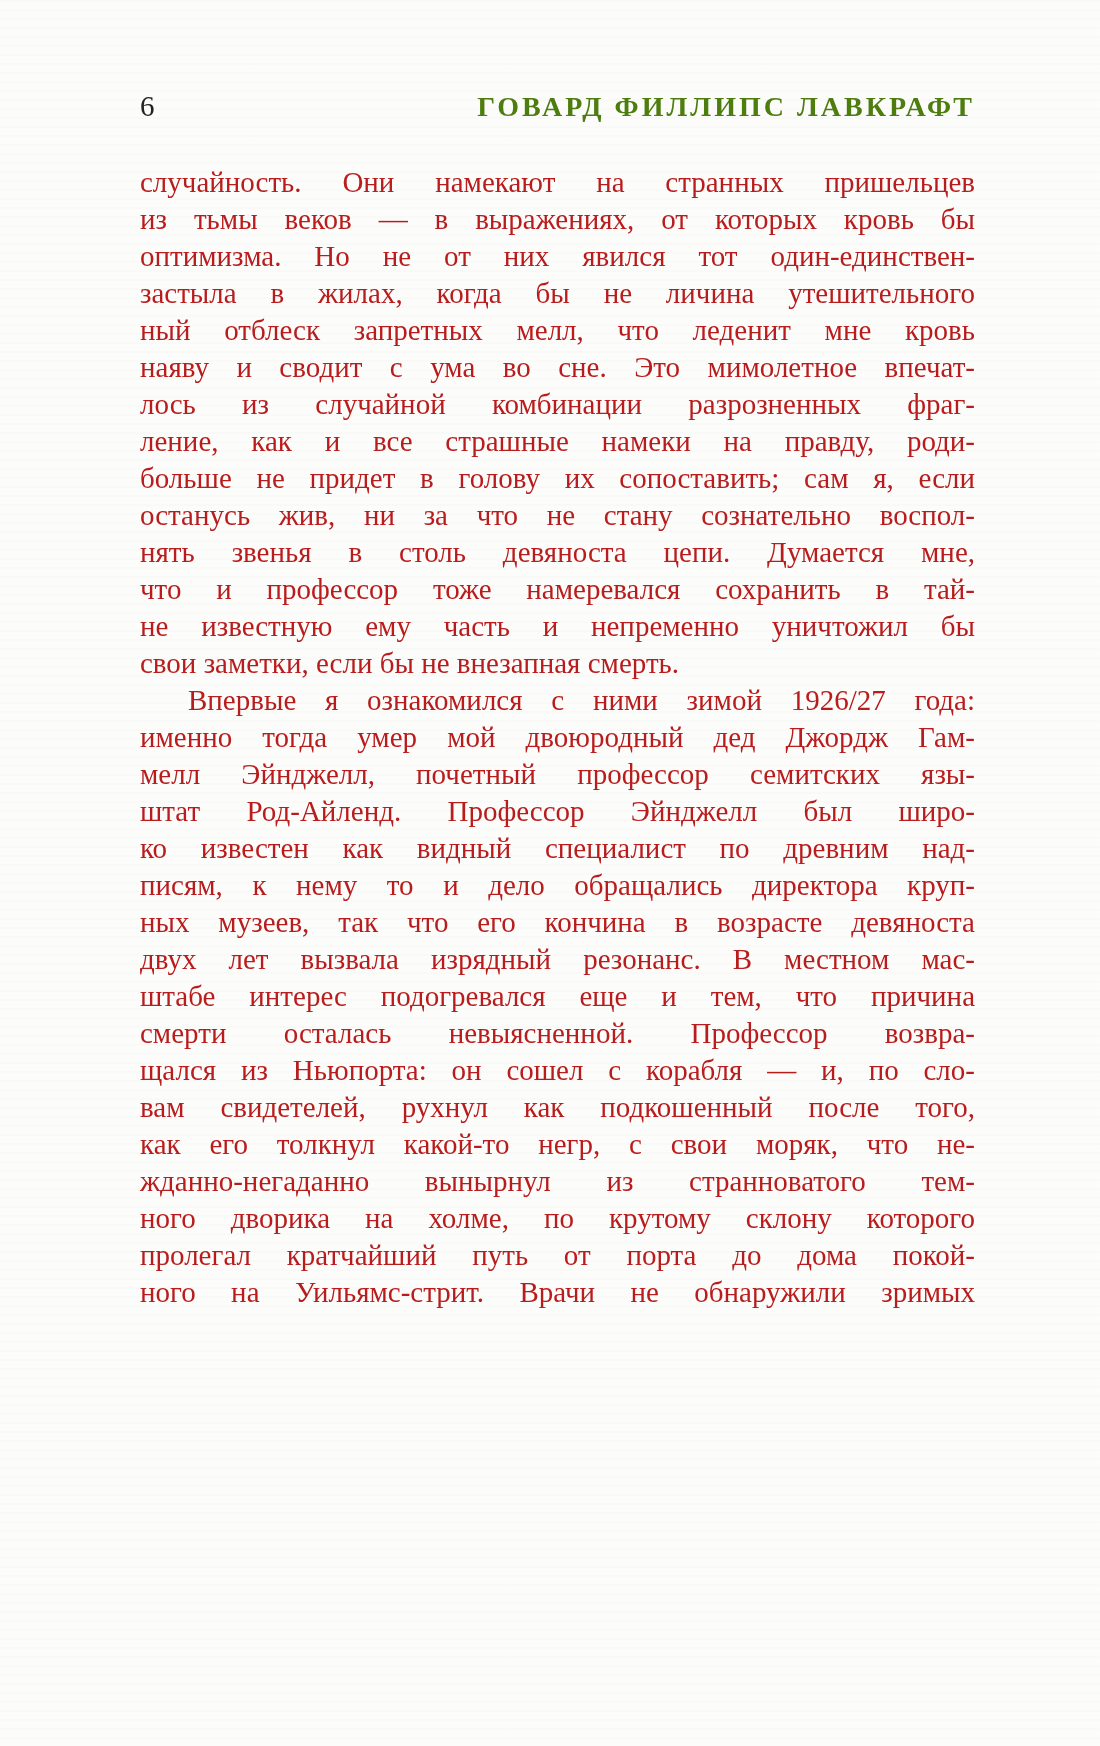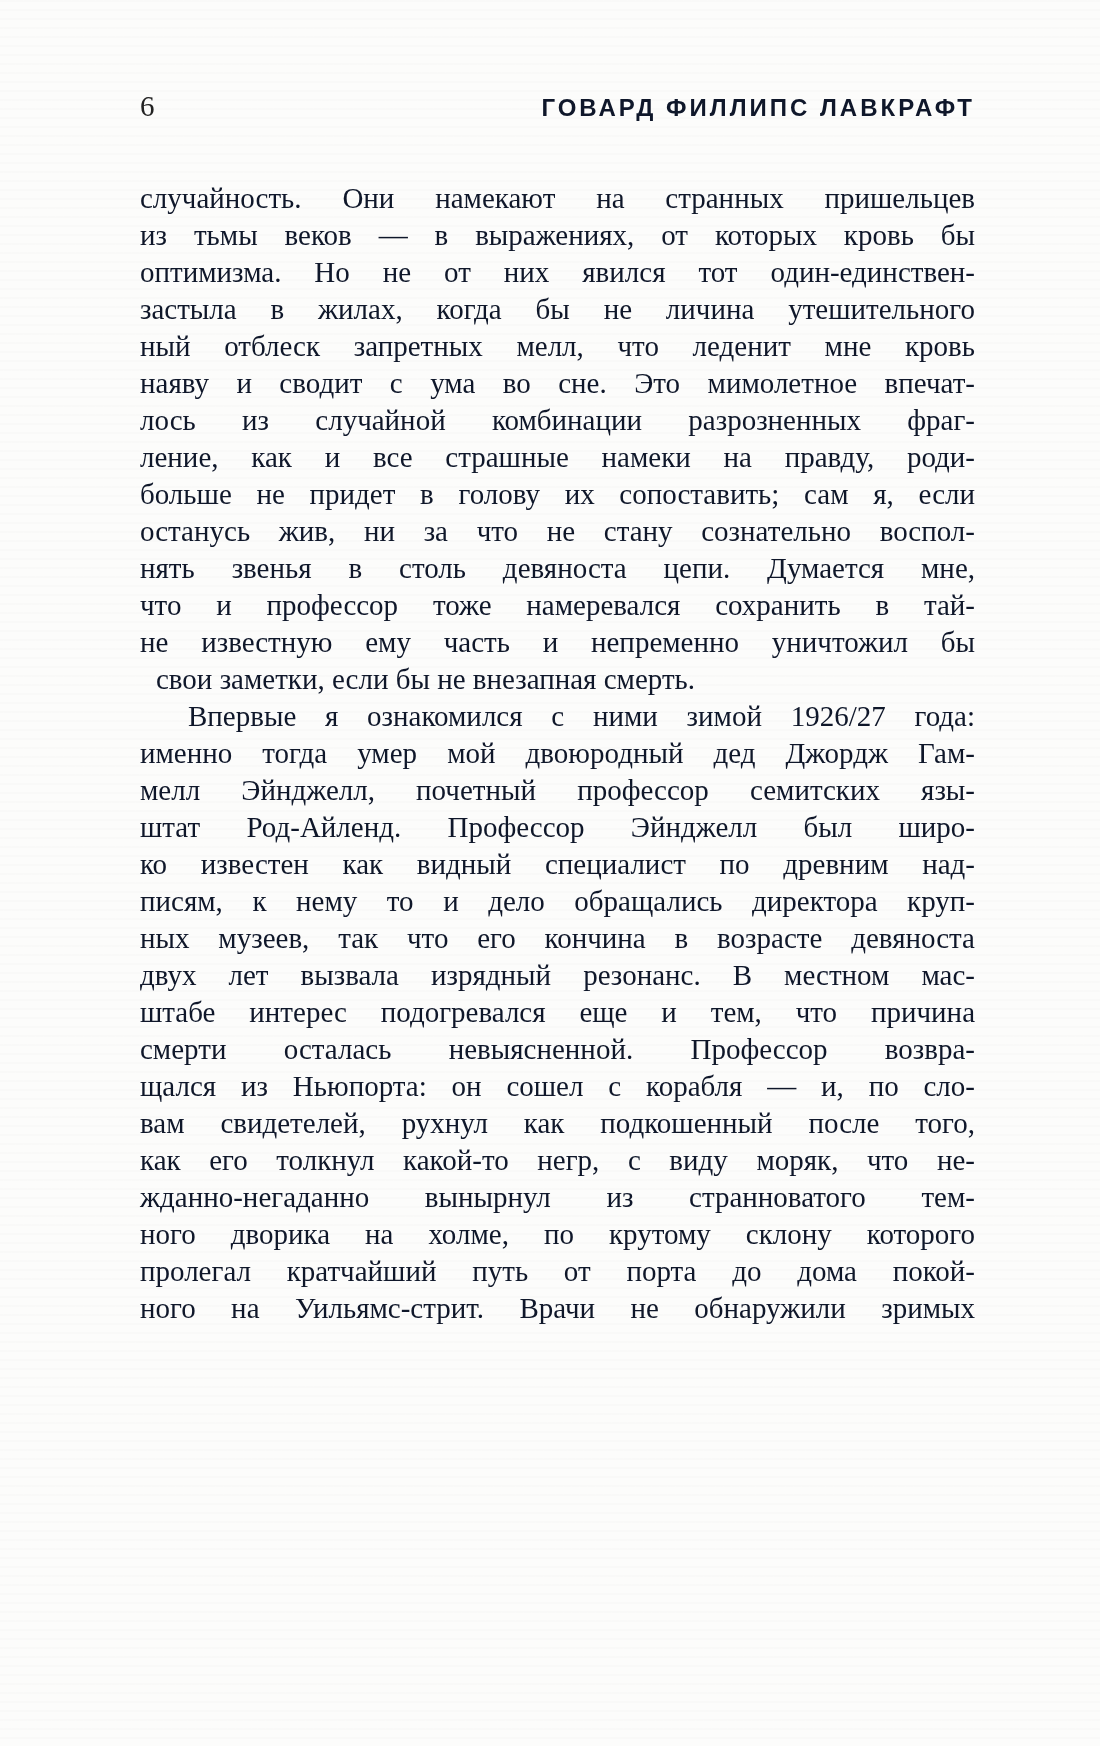--- a/index.html
+++ b/index.html
@@ -38,45 +38,44 @@
     display: flex;
     justify-content: space-between;
     align-items: baseline;
   }
   .page-number {
     font-size: 29px;
     font-family: "Liberation Serif", serif;
     color: #222;
   }
   .running-header {
-    font-size: 24px;
-    font-family: Liberation Sans, sans-serif;
+    font-size: 28px;
+    font-family: Liberation Serif, serif;
     font-weight: 600;
     letter-spacing: 3px;
-    color: #0f172a;
+    color: #4d7c0f;
   }
   .page-body {
     position: absolute;
-    top: 180px;
+    top: 164px;
     left: 140px;
     width: 835px;
     font-size: 29px;
     line-height: 37px;
-    color: #0f172a;
+    color: #b91c1c;
   }
   .para { margin: 0; }
   .line {
     text-align: justify;
     text-align-last: justify;
     hyphens: none;
     white-space: normal;
   }
   .line.no-stretch {
     text-align-last: left;
-    margin-left: 16px;
   }
   .para.indent .line:first-child {
     text-indent: 48px;
   }
 </style>
 </head>
 <body>
 
 <div class="page">
   <div class="header-row">
@@ -106,20 +105,20 @@
         <div class="line">мелл Эйнджелл, почетный профессор семитских язы-</div>
         <div class="line">штат Род-Айленд. Профессор Эйнджелл был широ-</div>
         <div class="line">ко известен как видный специалист по древним над-</div>
         <div class="line">писям, к нему то и дело обращались директора круп-</div>
         <div class="line">ных музеев, так что его кончина в возрасте девяноста</div>
         <div class="line">двух лет вызвала изрядный резонанс. В местном мас-</div>
         <div class="line">штабе интерес подогревался еще и тем, что причина</div>
         <div class="line">смерти осталась невыясненной. Профессор возвра-</div>
         <div class="line">щался из Ньюпорта: он сошел с корабля — и, по сло-</div>
         <div class="line">вам свидетелей, рухнул как подкошенный после того,</div>
-        <div class="line">как его толкнул какой-то негр, с виду моряк, что не-</div>
+        <div class="line">как его толкнул какой-то негр, с свои моряк, что не-</div>
         <div class="line">жданно-негаданно вынырнул из странноватого тем-</div>
         <div class="line">ного дворика на холме, по крутому склону которого</div>
         <div class="line">пролегал кратчайший путь от порта до дома покой-</div>
         <div class="line">ного на Уильямс-стрит. Врачи не обнаружили зримых</div>
       </div>
     </div>
 </div>
 
 </body></html>

